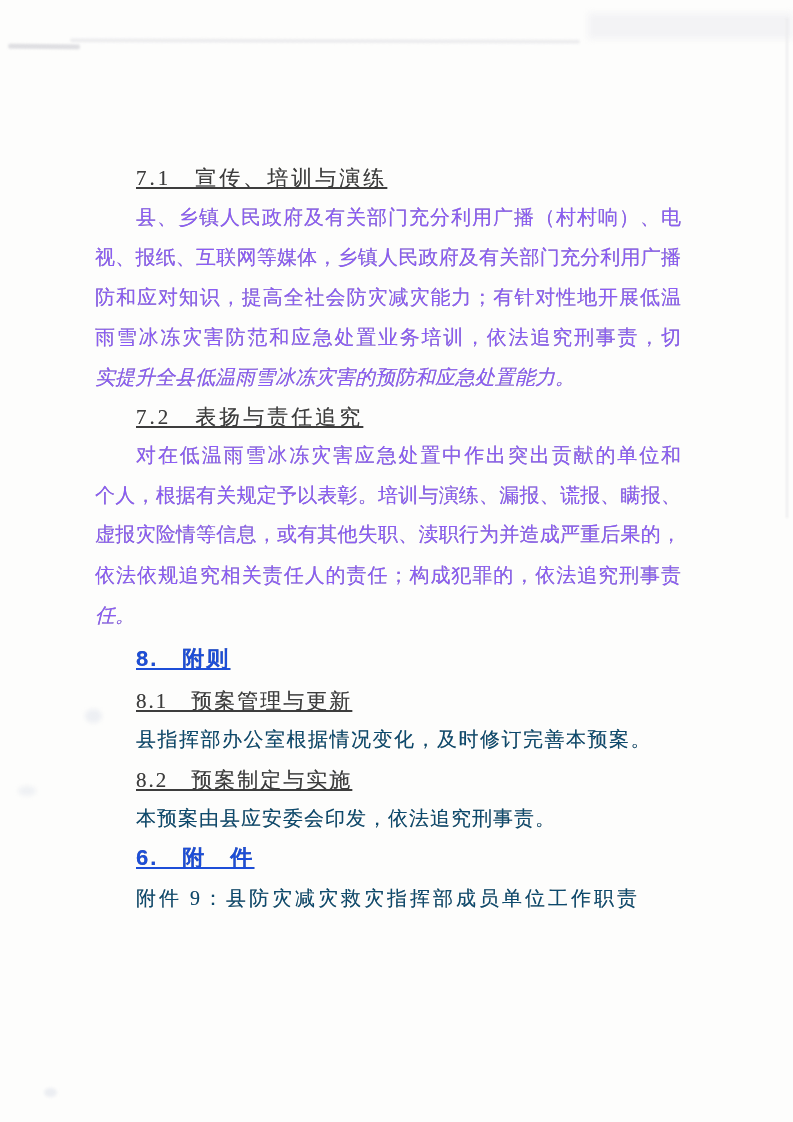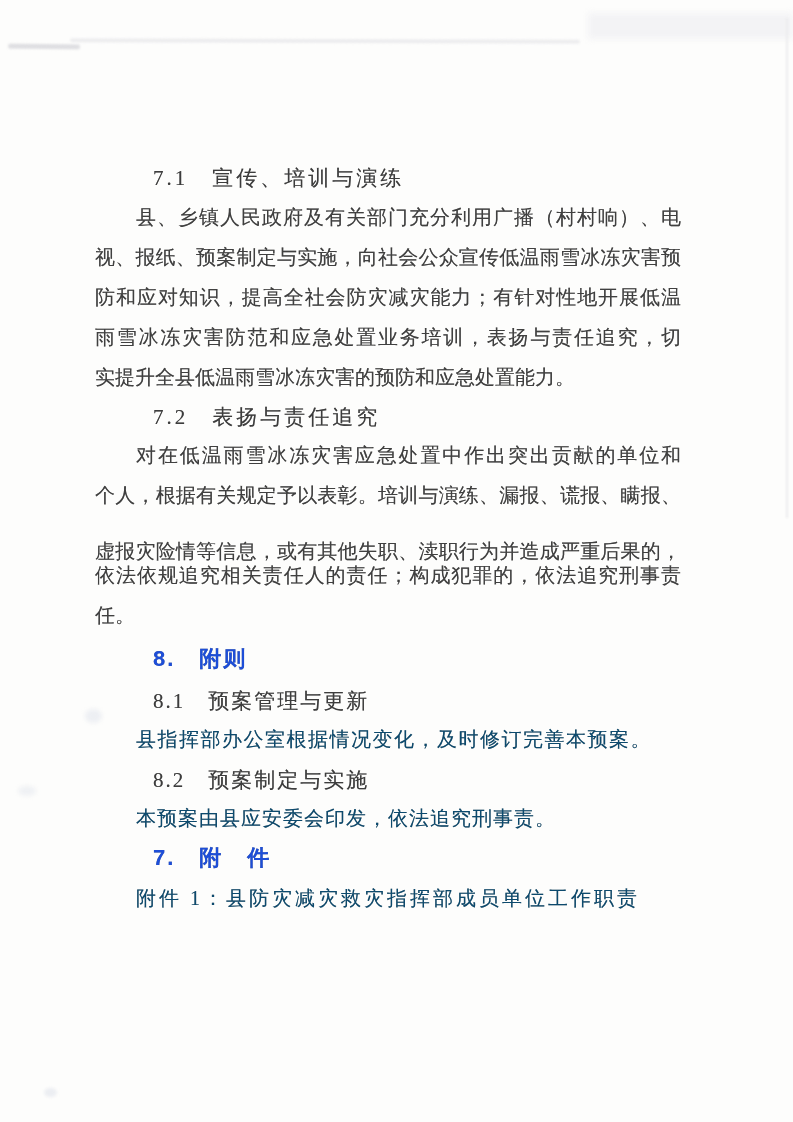--- a/index.html
+++ b/index.html
@@ -13,37 +13,38 @@
     color: #404040;
   }
   .col-line {
     position: absolute;
     left: 95px;
     width: 586px;
     height: 40px;
     font-size: 20px;
     line-height: 40px;
     text-align: justify;
-    color: #404040;
+    color: #8b5cf6;
     text-shadow: 0 0 0.6px rgba(70,70,70,0.55);
   }
   .jl  { text-align-last: justify; }          
-  .ll  { text-align-last: left; }             
+  .ll  { text-align-last: left; font-style: italic; }             
   .ind { padding-left: 41px; width: 545px; }  
   .head {
     position: absolute;
-    left: 112px;
+    left: 95px;
     width: 586px;
     height: 40px;
     padding-left: 41px;
     font-size: 21px;
     line-height: 40px;
     letter-spacing: 3px;
     color: #3d3d3d;
     text-shadow: 0 0 0.6px rgba(70,70,70,0.55);
+    text-decoration: underline;
   }
   .head-bold {
     font-family: "Liberation Sans", sans-serif;
     font-weight: 700;
     font-size: 22px;
     letter-spacing: 2px;
     color: #1d4ed8;
     text-shadow: 0 0 0.5px rgba(60,60,60,0.6);
   }
   .single {
@@ -80,44 +81,44 @@
   <div class="artifact corner-smudge"></div>
   <div class="artifact edge-line"></div>
   <div class="artifact blob1"></div>
   <div class="artifact blob2"></div>
   <div class="artifact blob3"></div>
 
   <div class="head" style="top:158px">7.1　宣传、培训与演练</div>
 
   <div>
     <div class="col-line jl ind" style="top:197px">县、乡镇人民政府及有关部门充分利用广播（村村响）、电</div>
-    <div class="col-line jl" style="top:237px">视、报纸、预案制定与实施，向社会公众宣传低温雨雪冰冻灾害预</div>
+    <div class="col-line jl" style="top:237px">视、报纸、互联网等媒体，乡镇人民政府及有关部门充分利用广播</div>
     <div class="col-line jl" style="top:277px">防和应对知识，提高全社会防灾减灾能力；有针对性地开展低温</div>
-    <div class="col-line jl" style="top:317px">雨雪冰冻灾害防范和应急处置业务培训，表扬与责任追究，切</div>
+    <div class="col-line jl" style="top:317px">雨雪冰冻灾害防范和应急处置业务培训，依法追究刑事责，切</div>
     <div class="col-line ll" style="top:357px">实提升全县低温雨雪冰冻灾害的预防和应急处置能力。</div>
   </div>
 
   <div class="head" style="top:397px">7.2　表扬与责任追究</div>
 
   <div>
     <div class="col-line jl ind" style="top:435px">对在低温雨雪冰冻灾害应急处置中作出突出贡献的单位和</div>
     <div class="col-line jl" style="top:475px">个人，根据有关规定予以表彰。培训与演练、漏报、谎报、瞒报、</div>
-    <div class="col-line jl" style="top:531px">虚报灾险情等信息，或有其他失职、渎职行为并造成严重后果的，</div>
+    <div class="col-line jl" style="top:514px">虚报灾险情等信息，或有其他失职、渎职行为并造成严重后果的，</div>
     <div class="col-line jl" style="top:555px">依法依规追究相关责任人的责任；构成犯罪的，依法追究刑事责</div>
     <div class="col-line ll" style="top:595px">任。</div>
   </div>
 
   <div class="head head-bold" style="top:639px">8.　附则</div>
 
   <div class="head" style="top:681px; letter-spacing:2px">8.1　预案管理与更新</div>
 
   <div class="single ls15" style="top:719px">县指挥部办公室根据情况变化，及时修订完善本预案。</div>
 
   <div class="head" style="top:760px; letter-spacing:2px">8.2　预案制定与实施</div>
 
   <div class="single ls10" style="top:798px">本预案由县应安委会印发，依法追究刑事责。</div>
 
-  <div class="head head-bold" style="top:838px">7.　附　件</div>
+  <div class="head head-bold" style="top:838px">6.　附　件</div>
 
-  <div class="single ls30" style="top:878px">附件 1：县防灾减灾救灾指挥部成员单位工作职责</div>
+  <div class="single ls30" style="top:878px">附件 9：县防灾减灾救灾指挥部成员单位工作职责</div>
 
 
 </div>
 
 </body></html>

